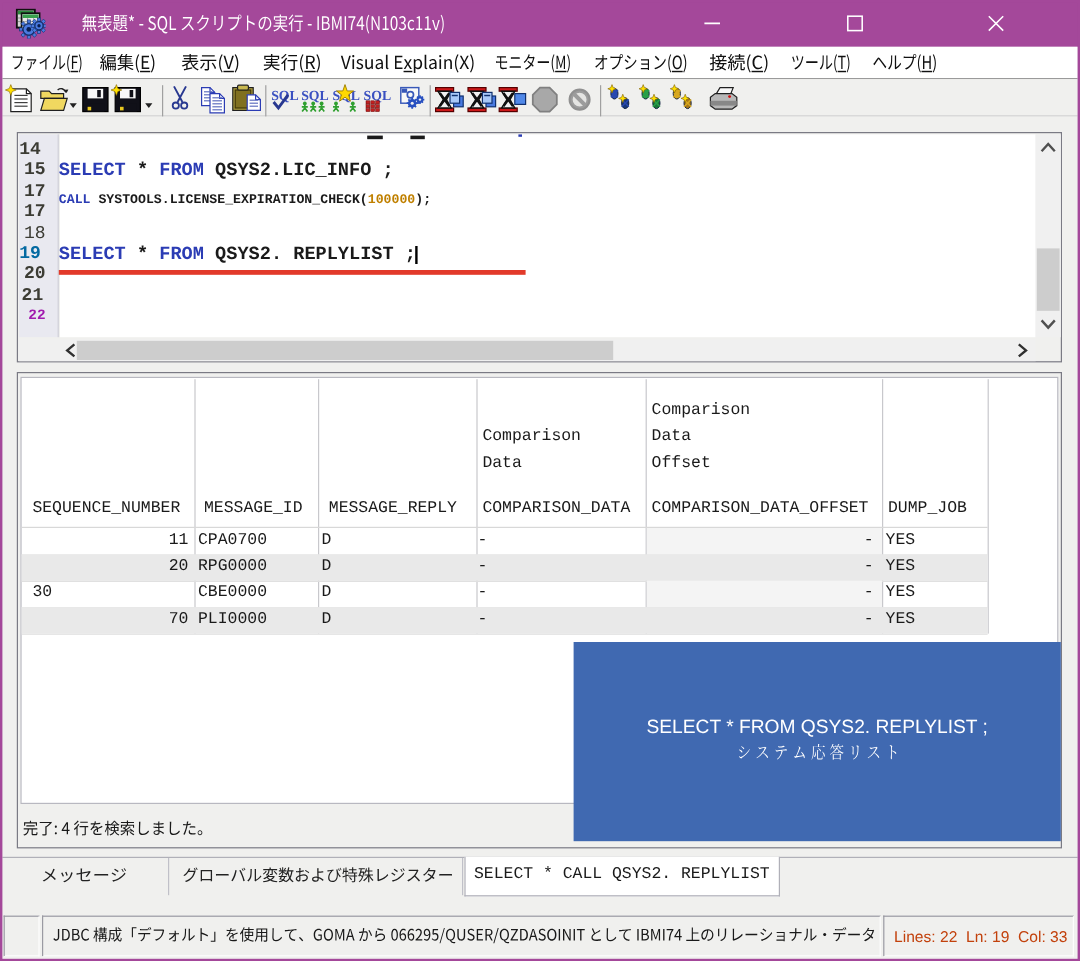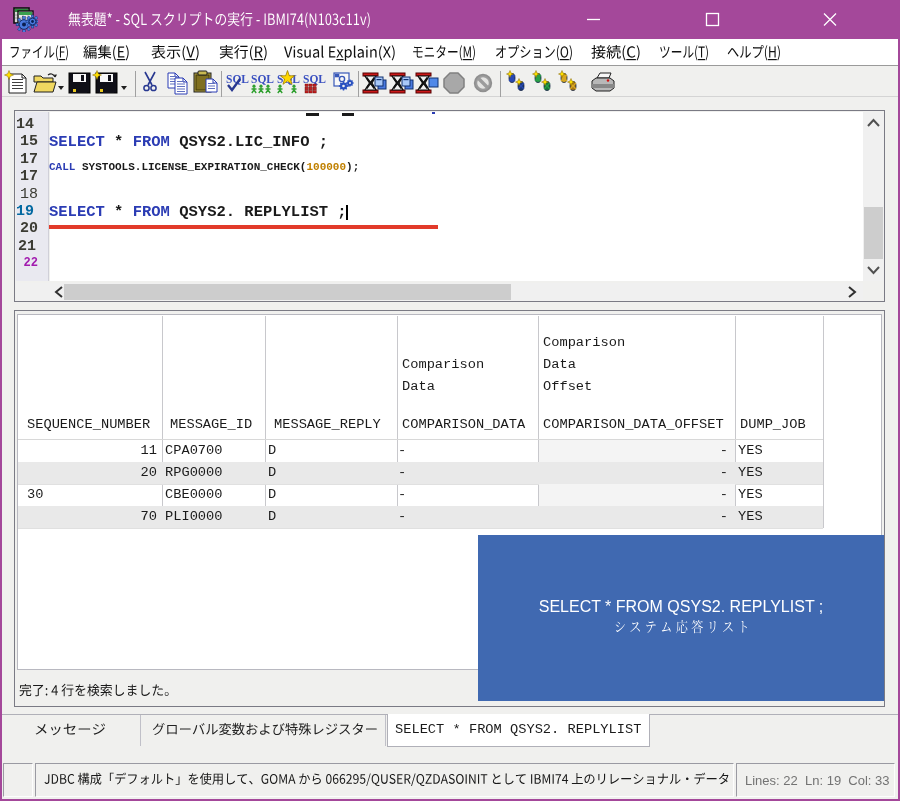--- a/index.html
+++ b/index.html
@@ -429,24 +429,24 @@
   </div>
 <div class="abs" style="left:141px;top:715px;width:245px;height:31px;border-right:1px solid #c0c0c8"></div>
 <div style="position:absolute;left:152px;top:722px">
     <svg width="227" height="17" viewBox="0 0 227 17" style="display:block;overflow:visible">
       <g transform="translate(0,12.2) scale(0.9847,1)">
         <path d="M10.3 -10.8 9.6 -10.5C10.0 -10.0 10.4 -9.2 10.7 -8.6L11.4 -9.0C11.2 -9.5 10.7 -10.3 10.3 -10.8ZM11.8 -11.3 11.1 -11.0C11.5 -10.5 11.9 -9.8 12.2 -9.2L12.9 -9.5C12.7 -10.0 12.2 -10.8 11.8 -11.3ZM6.7 -10.2 5.5 -10.6C5.4 -10.2 5.2 -9.7 5.0 -9.5C4.4 -8.3 3.1 -6.3 0.8 -4.9L1.7 -4.2C3.2 -5.2 4.3 -6.4 5.2 -7.6H9.7C9.4 -6.3 8.6 -4.6 7.6 -3.3C6.3 -1.9 4.6 -0.7 2.2 0.0L3.1 0.9C5.7 -0.0 7.3 -1.2 8.5 -2.7C9.7 -4.2 10.5 -6.0 10.9 -7.4C11.0 -7.6 11.1 -7.9 11.2 -8.1L10.3 -8.7C10.1 -8.6 9.8 -8.5 9.4 -8.5H5.8L6.1 -9.1C6.2 -9.3 6.5 -9.8 6.7 -10.2Z M15.5 -9.2C15.5 -8.9 15.5 -8.5 15.5 -8.2C15.5 -7.7 15.5 -2.1 15.5 -1.6C15.5 -1.1 15.5 -0.1 15.5 0.1H16.6L16.6 -0.7H24.0L23.9 0.1H25.1C25.1 -0.1 25.1 -1.1 25.1 -1.5C25.1 -2.1 25.1 -7.6 25.1 -8.2C25.1 -8.5 25.1 -8.9 25.1 -9.2C24.7 -9.2 24.2 -9.2 23.9 -9.2C23.3 -9.2 17.4 -9.2 16.7 -9.2C16.4 -9.2 16.0 -9.2 15.5 -9.2ZM16.6 -1.7V-8.2H24.0V-1.7Z M28.4 -5.8V-4.5C28.8 -4.6 29.5 -4.6 30.3 -4.6C31.3 -4.6 36.7 -4.6 37.7 -4.6C38.3 -4.6 38.8 -4.5 39.1 -4.5V-5.8C38.8 -5.8 38.3 -5.8 37.7 -5.8C36.7 -5.8 31.3 -5.8 30.3 -5.8C29.5 -5.8 28.8 -5.8 28.4 -5.8Z M50.8 -10.5 50.1 -10.2C50.5 -9.7 50.9 -8.9 51.2 -8.3L51.9 -8.7C51.7 -9.2 51.2 -10.0 50.8 -10.5ZM52.3 -11.1 51.6 -10.8C52.0 -10.2 52.4 -9.5 52.7 -8.9L53.4 -9.2C53.2 -9.7 52.7 -10.6 52.3 -11.1ZM43.4 -4.1C43.0 -2.9 42.2 -1.5 41.4 -0.4L42.5 0.1C43.3 -1.0 44.0 -2.4 44.5 -3.6C45.1 -5.0 45.5 -7.0 45.7 -7.8C45.8 -8.1 45.9 -8.5 46.0 -8.8L44.8 -9.1C44.6 -7.5 44.0 -5.5 43.4 -4.1ZM50.1 -4.6C50.7 -3.1 51.3 -1.3 51.6 0.1L52.8 -0.3C52.5 -1.5 51.7 -3.6 51.2 -4.9C50.6 -6.4 49.8 -8.2 49.2 -9.2L48.1 -8.8C48.7 -7.8 49.5 -6.0 50.1 -4.6Z M61.1 -0.3 61.8 0.3C61.9 0.2 62.0 0.1 62.2 0.0C63.8 -0.8 65.7 -2.2 66.9 -3.7L66.2 -4.7C65.2 -3.1 63.5 -1.9 62.3 -1.3C62.3 -1.8 62.3 -8.3 62.3 -9.1C62.3 -9.6 62.3 -10.0 62.3 -10.1H61.1C61.1 -10.0 61.2 -9.6 61.2 -9.1C61.2 -8.3 61.2 -1.7 61.2 -1.0C61.2 -0.8 61.1 -0.5 61.1 -0.3ZM54.9 -0.4 55.9 0.3C57.0 -0.6 57.9 -1.9 58.3 -3.4C58.7 -4.7 58.7 -7.6 58.7 -9.1C58.7 -9.5 58.8 -9.9 58.8 -10.1H57.6C57.6 -9.8 57.6 -9.5 57.6 -9.1C57.6 -7.6 57.6 -4.9 57.2 -3.7C56.8 -2.4 56.0 -1.2 54.9 -0.4Z M77.2 -8.0C78.1 -7.1 79.1 -6.0 79.6 -5.3L80.4 -5.8C79.9 -6.5 78.9 -7.6 78.0 -8.4ZM70.4 -8.3C70.0 -7.5 69.1 -6.5 68.1 -6.0C68.3 -5.8 68.6 -5.5 68.8 -5.4C69.8 -6.0 70.8 -7.1 71.4 -8.1ZM73.7 -11.3V-10.0H68.4V-9.0H72.7V-9.0C72.7 -7.9 72.5 -6.3 70.6 -5.2C70.8 -5.0 71.2 -4.7 71.3 -4.5C73.5 -5.8 73.7 -7.6 73.7 -9.0V-9.0H75.5V-6.1C75.5 -5.9 75.5 -5.9 75.3 -5.9C75.1 -5.9 74.5 -5.9 73.9 -5.9C74.0 -5.6 74.1 -5.3 74.2 -5.0C75.1 -5.0 75.7 -5.0 76.1 -5.1C76.4 -5.3 76.5 -5.6 76.5 -6.1V-9.0H80.2V-10.0H74.8V-11.3ZM72.8 -5.2C72.0 -4.2 70.5 -3.0 68.5 -2.2C68.7 -2.0 69.0 -1.7 69.1 -1.4C70.0 -1.8 70.8 -2.3 71.5 -2.8C72.0 -2.1 72.6 -1.5 73.3 -1.0C71.8 -0.4 70.0 0.0 68.1 0.2C68.3 0.4 68.5 0.9 68.6 1.1C70.6 0.8 72.6 0.4 74.3 -0.4C75.8 0.4 77.7 0.9 79.9 1.1C80.0 0.8 80.3 0.4 80.5 0.2C78.5 0.0 76.8 -0.4 75.3 -1.0C76.5 -1.7 77.6 -2.6 78.2 -3.8L77.6 -4.3L77.4 -4.2H73.2C73.4 -4.5 73.7 -4.8 73.9 -5.0ZM72.2 -3.3 72.3 -3.4H76.7C76.1 -2.6 75.3 -2.0 74.3 -1.5C73.4 -2.0 72.7 -2.6 72.2 -3.3Z M86.9 -11.1C86.7 -10.5 86.2 -9.8 85.9 -9.3L86.6 -9.0C86.9 -9.4 87.4 -10.1 87.8 -10.7ZM82.1 -10.7C82.5 -10.1 82.8 -9.4 83.0 -8.9L83.8 -9.3C83.6 -9.8 83.3 -10.5 82.9 -11.0ZM89.5 -11.4C89.1 -9.0 88.4 -6.7 87.3 -5.3C87.5 -5.1 87.9 -4.7 88.1 -4.6C88.5 -5.0 88.8 -5.6 89.1 -6.3C89.4 -4.9 89.8 -3.6 90.3 -2.5C89.6 -1.5 88.7 -0.7 87.6 -0.0C87.1 -0.4 86.6 -0.7 86.0 -1.0C86.5 -1.6 86.8 -2.4 87.0 -3.3H88.2V-4.1H84.5L85.0 -5.1L84.8 -5.1H85.3V-7.2C86.0 -6.7 86.8 -6.0 87.2 -5.7L87.8 -6.4C87.4 -6.7 85.9 -7.6 85.3 -8.0V-8.0H88.1V-8.9H85.3V-11.4H84.4V-8.9H81.6V-8.0H84.1C83.5 -7.1 82.4 -6.3 81.5 -5.9C81.7 -5.7 81.9 -5.3 82.0 -5.1C82.8 -5.6 83.7 -6.3 84.4 -7.1V-5.2L84.0 -5.3L83.5 -4.1H81.5V-3.3H83.1C82.7 -2.6 82.3 -1.9 82.0 -1.4L82.9 -1.1L83.1 -1.4C83.6 -1.2 84.0 -1.0 84.5 -0.8C83.8 -0.3 82.8 0.0 81.6 0.2C81.7 0.4 81.9 0.8 82.0 1.1C83.5 0.8 84.6 0.3 85.3 -0.3C86.0 0.0 86.5 0.4 86.9 0.7L87.3 0.4C87.4 0.6 87.6 0.9 87.7 1.1C89.0 0.4 90.0 -0.4 90.8 -1.5C91.5 -0.4 92.3 0.5 93.4 1.1C93.5 0.8 93.9 0.4 94.1 0.2C93.0 -0.4 92.1 -1.3 91.5 -2.5C92.3 -3.9 92.8 -5.7 93.1 -7.9H94.0V-8.9H90.0C90.2 -9.6 90.4 -10.4 90.5 -11.2ZM84.1 -3.3H86.0C85.8 -2.6 85.5 -2.0 85.1 -1.5C84.6 -1.7 84.1 -2.0 83.5 -2.2ZM89.7 -7.9H92.1C91.8 -6.2 91.5 -4.8 90.9 -3.6C90.4 -4.8 90.0 -6.3 89.7 -7.9Z M104.2 -9.3 103.7 -8.5C104.6 -8.0 106.1 -7.1 106.8 -6.5L107.3 -7.3C106.7 -7.9 105.2 -8.8 104.2 -9.3ZM98.9 -3.8 98.9 -1.4C98.9 -0.9 98.8 -0.7 98.4 -0.7C97.9 -0.7 97.0 -1.2 97.0 -1.9C97.0 -2.5 97.8 -3.3 98.9 -3.8ZM96.1 -8.4 96.2 -7.3C96.6 -7.3 97.1 -7.3 97.9 -7.3C98.2 -7.3 98.5 -7.3 98.9 -7.3L98.9 -5.5V-4.8C97.3 -4.1 95.9 -2.9 95.9 -1.8C95.9 -0.6 97.7 0.4 98.7 0.4C99.5 0.4 99.9 0.0 99.9 -1.2L99.9 -4.2C100.8 -4.5 101.8 -4.7 102.8 -4.7C104.1 -4.7 105.1 -4.1 105.1 -2.9C105.1 -1.7 104.0 -1.0 102.9 -0.8C102.4 -0.7 101.8 -0.7 101.3 -0.7L101.7 0.4C102.1 0.4 102.7 0.3 103.3 0.2C105.2 -0.3 106.2 -1.3 106.2 -2.9C106.2 -4.5 104.8 -5.6 102.8 -5.6C101.9 -5.6 100.9 -5.4 99.8 -5.1V-5.6L99.9 -7.4C100.9 -7.5 101.9 -7.7 102.7 -7.9L102.7 -8.9C101.9 -8.7 100.9 -8.5 99.9 -8.4L100.0 -9.9C100.0 -10.2 100.0 -10.5 100.0 -10.8H98.8C98.9 -10.6 98.9 -10.1 98.9 -9.8L98.9 -8.3C98.5 -8.3 98.2 -8.2 97.9 -8.2C97.4 -8.2 96.9 -8.3 96.1 -8.4Z M114.3 -2.6 114.3 -1.8C114.3 -0.9 113.8 -0.4 112.8 -0.4C111.5 -0.4 110.8 -0.8 110.8 -1.6C110.8 -2.3 111.6 -2.8 113.0 -2.8C113.4 -2.8 113.9 -2.7 114.3 -2.6ZM115.3 -10.6H114.0C114.1 -10.4 114.1 -9.7 114.1 -9.3C114.1 -8.7 114.1 -7.6 114.1 -6.8C114.1 -6.0 114.2 -4.7 114.3 -3.6C113.9 -3.7 113.5 -3.7 113.1 -3.7C110.8 -3.7 109.7 -2.7 109.7 -1.5C109.7 0.0 111.1 0.6 112.9 0.6C114.7 0.6 115.4 -0.3 115.4 -1.4L115.4 -2.3C116.8 -1.8 118.0 -1.0 118.9 -0.1L119.5 -1.1C118.6 -2.0 117.1 -2.9 115.3 -3.4C115.3 -4.6 115.2 -5.9 115.2 -6.8V-6.9C116.3 -6.9 118.0 -7.0 119.2 -7.1L119.2 -8.1C118.0 -8.0 116.3 -7.9 115.2 -7.9V-9.3C115.2 -9.7 115.3 -10.3 115.3 -10.6Z M132.3 -10.5 131.7 -10.3C131.9 -9.8 132.3 -9.0 132.6 -8.4L133.3 -8.6C133.0 -9.2 132.6 -10.0 132.3 -10.5ZM133.7 -11.1 133.0 -10.8C133.4 -10.3 133.7 -9.5 134.0 -8.9L134.7 -9.2C134.4 -9.7 134.0 -10.6 133.7 -11.1ZM122.7 -9.0 122.8 -7.9C123.1 -8.0 123.3 -8.0 123.6 -8.0C124.0 -8.1 125.2 -8.2 125.8 -8.3C124.6 -7.0 123.3 -5.0 123.3 -2.5C123.3 -0.3 124.9 0.9 127.0 0.9C130.7 0.9 131.8 -2.4 131.5 -5.8C132.0 -4.8 132.6 -3.9 133.3 -3.1L134.0 -4.0C132.0 -5.8 131.4 -8.1 131.2 -9.8L130.1 -9.5L130.4 -8.5C131.3 -3.5 130.1 -0.2 127.0 -0.2C125.6 -0.2 124.4 -0.9 124.4 -2.8C124.4 -5.5 126.5 -7.9 127.3 -8.5C127.5 -8.6 127.8 -8.7 128.0 -8.8L127.7 -9.7C126.9 -9.4 124.6 -9.1 123.4 -9.0C123.2 -9.0 122.9 -9.0 122.7 -9.0Z M141.1 -2.9C141.7 -2.2 142.5 -1.3 142.7 -0.6L143.6 -1.2C143.2 -1.8 142.5 -2.7 141.8 -3.3ZM136.3 -10.6C136.2 -9.0 135.9 -7.2 135.4 -6.1C135.6 -6.0 136.0 -5.8 136.2 -5.6C136.4 -6.2 136.6 -6.9 136.7 -7.6H138.0V-4.7C137.1 -4.4 136.2 -4.2 135.5 -4.0L135.7 -3.0L138.0 -3.7V1.1H138.9V-4.0L140.4 -4.5V-3.7H145.3V-0.2C145.3 0.0 145.2 0.1 145.0 0.1C144.8 0.1 144.0 0.1 143.2 0.1C143.3 0.4 143.5 0.8 143.5 1.1C144.6 1.1 145.3 1.1 145.7 0.9C146.1 0.7 146.3 0.4 146.3 -0.2V-3.7H147.9V-4.7H146.3V-6.3H147.9V-7.2H144.6V-8.9H147.3V-9.9H144.6V-11.4H143.6V-9.9H140.9V-8.9H143.6V-7.2H140.1V-6.3H145.3V-4.7H140.6L140.5 -5.5L138.9 -5.0V-7.6H140.3V-8.6H138.9V-11.3H138.0V-8.6H136.9C137.0 -9.2 137.1 -9.8 137.2 -10.5Z M149.2 -10.7V-9.8H150.8C150.5 -7.7 149.8 -5.7 148.8 -4.4C149.0 -4.2 149.4 -3.9 149.6 -3.7C149.8 -4.0 150.0 -4.3 150.2 -4.7C150.8 -4.3 151.5 -3.7 152.0 -3.3C151.3 -1.6 150.4 -0.4 149.2 0.4C149.5 0.5 149.8 0.9 149.9 1.1C151.8 -0.3 153.1 -2.8 153.8 -6.5C154.0 -6.4 154.4 -6.1 154.6 -6.0C154.9 -6.5 155.2 -7.2 155.5 -7.9H157.2V-5.5H154.0V-4.6H156.7C155.8 -3.0 154.4 -1.5 153.0 -0.7C153.2 -0.5 153.5 -0.2 153.7 0.1C155.0 -0.8 156.3 -2.2 157.2 -3.8V1.1H158.2V-4.0C158.9 -2.4 159.9 -1.0 161.0 -0.1C161.2 -0.4 161.5 -0.7 161.7 -0.9C160.6 -1.7 159.4 -3.1 158.7 -4.6H161.3V-5.5H158.2V-7.9H160.8V-8.8H158.2V-11.3H157.2V-8.8H155.8C156.0 -9.4 156.1 -9.9 156.2 -10.5L155.3 -10.7C155.0 -9.1 154.5 -7.6 153.8 -6.6C153.8 -7.0 153.9 -7.4 154.0 -7.8L153.4 -8.0L153.2 -7.9H151.4C151.6 -8.5 151.7 -9.2 151.8 -9.8H154.4V-10.7ZM151.1 -7.0H152.9C152.8 -6.0 152.6 -5.1 152.3 -4.3C151.8 -4.7 151.2 -5.2 150.6 -5.5C150.8 -6.0 151.0 -6.5 151.1 -7.0Z M165.0 -0.4 165.8 0.2C166.0 0.1 166.2 0.0 166.3 0.0C169.7 -1.0 172.5 -2.6 174.2 -4.8L173.6 -5.8C172.0 -3.6 168.8 -1.8 166.3 -1.2C166.3 -1.8 166.3 -7.5 166.3 -8.8C166.3 -9.2 166.3 -9.7 166.3 -10.0H165.0C165.1 -9.8 165.1 -9.2 165.1 -8.8C165.1 -7.5 165.1 -1.9 165.1 -1.1C165.1 -0.8 165.1 -0.6 165.0 -0.4Z M185.2 -10.1 184.4 -9.8C184.9 -9.1 185.3 -8.3 185.7 -7.6L186.4 -8.0C186.1 -8.6 185.5 -9.6 185.2 -10.1ZM186.9 -10.7 186.2 -10.4C186.6 -9.8 187.1 -9.0 187.5 -8.3L188.2 -8.7C187.9 -9.3 187.3 -10.2 186.9 -10.7ZM179.4 -10.3 178.8 -9.4C179.6 -8.9 181.0 -7.9 181.7 -7.4L182.3 -8.4C181.8 -8.8 180.2 -9.8 179.4 -10.3ZM177.4 -0.6 178.0 0.5C179.3 0.2 181.1 -0.4 182.5 -1.2C184.6 -2.5 186.5 -4.2 187.7 -6.0L187.0 -7.1C185.9 -5.2 184.1 -3.5 181.9 -2.2C180.5 -1.4 178.8 -0.9 177.4 -0.6ZM177.4 -7.2 176.8 -6.3C177.6 -5.9 179.0 -5.0 179.7 -4.5L180.3 -5.4C179.7 -5.8 178.2 -6.8 177.4 -7.2Z M199.8 -9.0 199.1 -9.6C198.9 -9.5 198.5 -9.4 198.1 -9.4C197.6 -9.4 193.4 -9.4 192.9 -9.4C192.5 -9.4 191.7 -9.5 191.5 -9.5V-8.3C191.7 -8.3 192.4 -8.4 192.9 -8.4C193.4 -8.4 197.7 -8.4 198.2 -8.4C197.8 -7.2 196.8 -5.7 195.9 -4.6C194.5 -3.1 192.5 -1.5 190.3 -0.6L191.2 0.3C193.2 -0.6 195.0 -2.1 196.5 -3.6C197.9 -2.4 199.3 -0.8 200.2 0.4L201.1 -0.4C200.3 -1.5 198.6 -3.3 197.2 -4.5C198.2 -5.7 199.0 -7.3 199.5 -8.4C199.5 -8.6 199.7 -8.9 199.8 -9.0Z M209.7 -10.6 208.5 -11.0C208.4 -10.6 208.2 -10.2 208.1 -9.9C207.4 -8.7 206.1 -6.7 203.7 -5.2L204.6 -4.5C206.2 -5.6 207.4 -6.9 208.2 -8.1H212.8C212.5 -7.0 211.8 -5.5 211.0 -4.4C210.0 -5.0 209.0 -5.7 208.1 -6.2L207.4 -5.4C208.2 -4.9 209.3 -4.2 210.2 -3.5C209.0 -2.2 207.3 -0.9 205.0 -0.2L206.0 0.6C208.3 -0.3 209.9 -1.5 211.1 -2.8C211.7 -2.4 212.2 -2.0 212.6 -1.6L213.4 -2.5C213.0 -2.9 212.4 -3.3 211.9 -3.7C212.9 -5.1 213.6 -6.7 214.0 -7.9C214.0 -8.1 214.2 -8.5 214.3 -8.7L213.4 -9.2C213.2 -9.1 212.9 -9.1 212.5 -9.1H208.8L209.1 -9.5C209.3 -9.8 209.5 -10.2 209.7 -10.6Z M217.4 -5.8V-4.5C217.8 -4.6 218.5 -4.6 219.3 -4.6C220.3 -4.6 225.7 -4.6 226.7 -4.6C227.3 -4.6 227.8 -4.5 228.1 -4.5V-5.8C227.8 -5.8 227.3 -5.8 226.7 -5.8C225.7 -5.8 220.3 -5.8 219.3 -5.8C218.5 -5.8 217.8 -5.8 217.4 -5.8Z" fill="#222"></path>
       </g>
     </svg>
   </div>
 <div class="abs" style="left:387px;top:714px;width:263px;height:33px;background:#ffffff;border-left:1px solid #b0b0b8;border-right:1px solid #b0b0b8;border-bottom:1px solid #b0b0b8"></div>
-<div class="abs mono" style="left:395px;top:722px;font-size:13.7px;color:#1a1a1a;white-space:pre">SELECT * FROM QSYS2. REPLYLIST</div>
+<div class="abs mono" style="left:395px;top:722px;font-size:13.7px;color:#1a1a1a;white-space:pre">SELECT * CALL QSYS2. REPLYLIST</div>
 <div class="abs" style="left:2px;top:762px;width:896px;height:36px;background:#f0f0ee"></div>
 <div class="abs" style="left:3px;top:763px;width:30px;height:34px;border:1px solid;border-color:#9a9aa2 #fdfdfd #fdfdfd #9a9aa2"></div>
 <div class="abs" style="left:35px;top:763px;width:699px;height:34px;border:1px solid;border-color:#9a9aa2 #fdfdfd #fdfdfd #9a9aa2;overflow:hidden"></div>
 <div style="position:absolute;left:44px;top:772px">
     <svg width="687" height="17" viewBox="0 0 687 17" style="display:block;overflow:visible">
       <g transform="translate(0,11.7) scale(0.9396,1)">
         <path d="M3.1 0.2C4.9 0.2 5.7 -1.1 5.7 -2.8V-9.5H4.5V-2.9C4.5 -1.5 4.0 -0.9 3.0 -0.9C2.3 -0.9 1.7 -1.2 1.3 -2.0L0.5 -1.3C1.0 -0.4 1.9 0.2 3.1 0.2Z M8.3 0.0H10.7C13.6 0.0 15.1 -1.8 15.1 -4.8C15.1 -7.8 13.6 -9.5 10.6 -9.5H8.3ZM9.5 -1.0V-8.6H10.5C12.8 -8.6 13.9 -7.2 13.9 -4.8C13.9 -2.4 12.8 -1.0 10.5 -1.0Z M17.2 0.0H20.2C22.4 0.0 23.9 -0.9 23.9 -2.8C23.9 -4.1 23.0 -4.8 21.9 -5.1V-5.1C22.8 -5.4 23.3 -6.3 23.3 -7.2C23.3 -8.9 22.0 -9.5 20.0 -9.5H17.2ZM18.4 -5.5V-8.6H19.9C21.4 -8.6 22.1 -8.2 22.1 -7.0C22.1 -6.1 21.5 -5.5 19.8 -5.5ZM18.4 -1.0V-4.5H20.1C21.7 -4.5 22.7 -4.0 22.7 -2.8C22.7 -1.5 21.7 -1.0 20.1 -1.0Z M29.3 0.2C30.6 0.2 31.5 -0.3 32.3 -1.2L31.6 -2.0C31.0 -1.3 30.3 -0.9 29.4 -0.9C27.6 -0.9 26.4 -2.4 26.4 -4.8C26.4 -7.2 27.6 -8.6 29.4 -8.6C30.3 -8.6 30.9 -8.3 31.4 -7.7L32.0 -8.5C31.5 -9.1 30.6 -9.7 29.4 -9.7C27.0 -9.7 25.2 -7.8 25.2 -4.8C25.2 -1.7 27.0 0.2 29.3 0.2Z M41.2 -5.1V-1.9H40.3V-1.1H41.2V1.0H42.1V-1.1H46.5V0.0C46.5 0.2 46.5 0.2 46.3 0.2C46.1 0.2 45.6 0.2 44.9 0.2C45.0 0.4 45.2 0.8 45.2 1.0C46.1 1.0 46.6 1.0 47.0 0.9C47.3 0.7 47.4 0.5 47.4 0.0V-1.1H48.3V-1.9H47.4V-5.1H44.7V-5.9H48.1V-6.7H46.2V-7.6H47.7V-8.3H46.2V-9.1H47.9V-9.9H46.2V-10.9H45.3V-9.9H43.2V-10.9H42.3V-9.9H40.8V-9.1H42.3V-8.3H41.1V-7.6H42.3V-6.7H40.5V-5.9H43.8V-5.1ZM43.2 -7.6H45.3V-6.7H43.2ZM43.2 -8.3V-9.1H45.3V-8.3ZM43.8 -1.9H42.1V-2.8H43.8ZM44.7 -1.9V-2.8H46.5V-1.9ZM43.8 -3.5H42.1V-4.4H43.8ZM44.7 -3.5V-4.4H46.5V-3.5ZM38.1 -10.9V-8.1H36.3V-7.2H38.0C37.7 -5.4 36.9 -3.4 36.0 -2.3C36.2 -2.1 36.4 -1.7 36.5 -1.4C37.1 -2.3 37.7 -3.6 38.1 -5.0V1.0H39.0V-5.1C39.4 -4.5 39.9 -3.7 40.1 -3.3L40.6 -4.0C40.4 -4.4 39.4 -5.8 39.0 -6.3V-7.2H40.5V-8.1H39.0V-10.9Z M55.7 -10.9C55.7 -10.2 55.7 -9.4 55.8 -8.7H50.3V-5.1C50.3 -3.4 50.2 -1.1 49.1 0.5C49.3 0.6 49.8 0.9 49.9 1.1C51.1 -0.6 51.3 -3.2 51.3 -5.0V-5.1H53.7C53.7 -2.9 53.6 -2.1 53.4 -1.9C53.3 -1.8 53.2 -1.7 53.0 -1.7C52.8 -1.7 52.2 -1.7 51.6 -1.8C51.8 -1.5 51.9 -1.2 51.9 -0.9C52.5 -0.8 53.1 -0.8 53.5 -0.9C53.8 -0.9 54.0 -1.0 54.2 -1.2C54.5 -1.6 54.6 -2.7 54.7 -5.6C54.7 -5.8 54.7 -6.0 54.7 -6.0H51.3V-7.8H55.8C56.0 -5.7 56.3 -3.7 56.8 -2.2C56.0 -1.2 55.0 -0.4 53.8 0.2C54.0 0.4 54.4 0.8 54.5 1.0C55.5 0.4 56.4 -0.3 57.2 -1.2C57.8 0.1 58.6 0.9 59.6 0.9C60.6 0.9 60.9 0.3 61.1 -1.9C60.9 -2.0 60.5 -2.2 60.3 -2.5C60.2 -0.7 60.0 -0.1 59.7 -0.1C59.0 -0.1 58.4 -0.8 57.9 -2.1C58.9 -3.3 59.7 -4.8 60.2 -6.5L59.2 -6.7C58.8 -5.4 58.3 -4.3 57.6 -3.2C57.2 -4.5 57.0 -6.0 56.8 -7.8H61.0V-8.7H56.8C56.7 -9.4 56.7 -10.2 56.7 -10.9ZM57.4 -10.3C58.2 -9.8 59.2 -9.2 59.7 -8.7L60.3 -9.4C59.8 -9.8 58.8 -10.5 58.0 -10.9Z M70.1 -11.0V-2.6H71.1V-10.1H74.2V-11.0Z M77.3 -9.5V-8.4C77.6 -8.4 78.1 -8.5 78.5 -8.5C79.2 -8.5 82.3 -8.5 83.0 -8.5C83.3 -8.5 83.8 -8.4 84.2 -8.4V-9.5C83.8 -9.5 83.3 -9.4 83.0 -9.4C82.3 -9.4 79.2 -9.4 78.5 -9.4C78.1 -9.4 77.7 -9.5 77.3 -9.5ZM84.9 -10.6 84.2 -10.3C84.5 -9.8 85.0 -9.0 85.2 -8.5L85.9 -8.8C85.7 -9.3 85.2 -10.1 84.9 -10.6ZM86.3 -11.1 85.6 -10.8C86.0 -10.3 86.4 -9.6 86.7 -9.0L87.4 -9.3C87.1 -9.8 86.6 -10.6 86.3 -11.1ZM75.8 -6.2V-5.2C76.1 -5.2 76.5 -5.2 76.9 -5.2H80.8C80.7 -4.0 80.6 -2.9 80.0 -2.0C79.5 -1.1 78.6 -0.4 77.6 0.0L78.5 0.7C79.6 0.2 80.6 -0.8 81.1 -1.6C81.6 -2.6 81.8 -3.8 81.8 -5.2H85.4C85.7 -5.2 86.1 -5.2 86.4 -5.2V-6.2C86.1 -6.2 85.7 -6.2 85.4 -6.2C84.7 -6.2 77.6 -6.2 76.9 -6.2C76.5 -6.2 76.1 -6.2 75.8 -6.2Z M98.8 -8.6 98.0 -9.2C97.8 -9.1 97.6 -9.1 97.4 -9.1C96.8 -9.1 91.6 -9.1 90.8 -9.1C90.4 -9.1 89.9 -9.1 89.5 -9.2V-8.0C89.9 -8.0 90.3 -8.1 90.8 -8.1C91.6 -8.1 96.7 -8.1 97.5 -8.1C97.3 -6.8 96.7 -5.0 95.8 -3.8C94.7 -2.4 93.2 -1.3 90.7 -0.7L91.6 0.3C94.0 -0.5 95.5 -1.7 96.7 -3.2C97.7 -4.5 98.4 -6.6 98.6 -8.0C98.7 -8.2 98.7 -8.5 98.8 -8.6Z M102.9 -1.1 103.6 -0.3C105.4 -1.2 107.3 -2.9 108.2 -4.1L108.2 -0.5C108.2 -0.2 108.1 -0.1 107.8 -0.1C107.5 -0.1 106.8 -0.1 106.3 -0.2L106.3 0.7C106.8 0.8 107.7 0.8 108.2 0.8C108.8 0.8 109.2 0.5 109.2 -0.1L109.1 -5.1H111.0C111.2 -5.1 111.6 -5.1 111.8 -5.0V-6.1C111.6 -6.0 111.2 -6.0 111.0 -6.0H109.1L109.1 -7.1C109.1 -7.4 109.1 -7.7 109.1 -8.0H108.0C108.1 -7.7 108.1 -7.3 108.1 -7.1L108.1 -6.0H104.2C103.9 -6.0 103.6 -6.0 103.3 -6.1V-5.0C103.6 -5.1 103.9 -5.1 104.2 -5.1H107.7C106.8 -3.8 104.9 -2.0 102.9 -1.1Z M120.5 -0.3 121.1 0.3C121.2 0.2 121.4 0.1 121.6 0.0C123.1 -0.7 124.9 -2.1 126.0 -3.6L125.4 -4.5C124.4 -3.0 122.8 -1.8 121.6 -1.3C121.6 -1.7 121.6 -8.0 121.6 -8.8C121.6 -9.3 121.7 -9.6 121.7 -9.8H120.5C120.5 -9.6 120.5 -9.3 120.5 -8.8C120.5 -8.0 120.5 -1.6 120.5 -1.0C120.5 -0.7 120.5 -0.5 120.5 -0.3ZM114.5 -0.3 115.5 0.3C116.6 -0.6 117.4 -1.9 117.8 -3.2C118.1 -4.5 118.2 -7.3 118.2 -8.8C118.2 -9.2 118.2 -9.6 118.3 -9.7H117.1C117.1 -9.4 117.2 -9.2 117.2 -8.8C117.2 -7.3 117.1 -4.7 116.8 -3.5C116.4 -2.3 115.6 -1.1 114.5 -0.3Z M131.0 -1.1C131.0 -0.7 131.0 -0.0 130.9 0.4H132.2C132.1 -0.0 132.1 -0.7 132.1 -1.1L132.1 -5.4C133.5 -5.0 135.8 -4.1 137.2 -3.3L137.7 -4.4C136.3 -5.1 133.8 -6.1 132.1 -6.6V-8.7C132.1 -9.1 132.2 -9.7 132.2 -10.1H130.9C131.0 -9.7 131.0 -9.1 131.0 -8.7C131.0 -7.6 131.0 -1.9 131.0 -1.1Z M144.2 1.1V-7.3H143.2V0.2H140.1V1.1Z M164.1 -5.7 163.7 -6.7C163.3 -6.5 163.0 -6.4 162.6 -6.2C161.9 -5.9 161.1 -5.6 160.3 -5.1C160.1 -5.9 159.4 -6.3 158.5 -6.3C158.0 -6.3 157.2 -6.1 156.7 -5.8C157.2 -6.4 157.6 -7.2 157.9 -7.9C159.3 -7.9 160.9 -8.0 162.2 -8.2L162.2 -9.2C161.0 -9.0 159.6 -8.8 158.2 -8.8C158.4 -9.4 158.5 -9.9 158.6 -10.3L157.6 -10.4C157.5 -9.9 157.4 -9.3 157.2 -8.7L156.4 -8.7C155.8 -8.7 154.9 -8.8 154.2 -8.9V-7.9C154.9 -7.9 155.8 -7.8 156.3 -7.8H156.9C156.4 -6.8 155.5 -5.4 153.9 -3.8L154.8 -3.2C155.2 -3.7 155.6 -4.2 155.9 -4.5C156.5 -5.1 157.4 -5.5 158.2 -5.5C158.8 -5.5 159.2 -5.3 159.4 -4.7C157.8 -3.9 156.3 -2.9 156.3 -1.4C156.3 0.2 157.8 0.6 159.7 0.6C160.8 0.6 162.2 0.5 163.2 0.4L163.2 -0.7C162.1 -0.5 160.7 -0.4 159.7 -0.4C158.4 -0.4 157.3 -0.5 157.3 -1.5C157.3 -2.4 158.2 -3.1 159.4 -3.7C159.4 -3.1 159.4 -2.2 159.4 -1.7H160.4L160.3 -4.2C161.3 -4.7 162.2 -5.0 163.0 -5.3C163.3 -5.5 163.8 -5.6 164.1 -5.7Z M173.4 -10.9V-9.5H169.8V-8.6H173.4V-7.3H170.2V-3.7H173.4C173.3 -3.0 173.1 -2.3 172.7 -1.7C172.0 -2.2 171.4 -2.8 171.0 -3.4L170.2 -3.2C170.7 -2.3 171.3 -1.6 172.1 -1.1C171.5 -0.5 170.6 -0.1 169.3 0.3C169.5 0.5 169.8 0.9 169.9 1.1C171.3 0.7 172.2 0.1 172.9 -0.5C174.2 0.3 175.8 0.8 177.7 1.1C177.8 0.8 178.1 0.4 178.3 0.2C176.4 -0.0 174.8 -0.5 173.5 -1.2C174.0 -2.0 174.2 -2.8 174.3 -3.7H177.7V-7.3H174.4V-8.6H178.2V-9.5H174.4V-10.9ZM171.1 -6.5H173.4V-5.1L173.4 -4.5H171.1ZM174.4 -6.5H176.8V-4.5H174.4L174.4 -5.1ZM169.3 -10.9C168.5 -9.0 167.2 -7.0 165.9 -5.8C166.1 -5.6 166.4 -5.1 166.5 -4.8C167.0 -5.3 167.4 -5.9 167.9 -6.5V1.1H168.8V-8.0C169.3 -8.8 169.8 -9.7 170.2 -10.7Z M180.6 -10.0V-5.3C180.6 -3.5 180.5 -1.2 179.1 0.5C179.3 0.6 179.7 0.9 179.8 1.1C180.8 0.0 181.3 -1.5 181.5 -3.0H184.7V0.9H185.7V-3.0H189.2V-0.3C189.2 -0.1 189.1 0.0 188.9 0.0C188.6 0.1 187.7 0.1 186.8 0.0C187.0 0.3 187.1 0.7 187.2 1.0C188.4 1.0 189.1 1.0 189.6 0.8C190.0 0.7 190.2 0.4 190.2 -0.3V-10.0ZM181.6 -9.1H184.7V-7.0H181.6ZM189.2 -9.1V-7.0H185.7V-9.1ZM181.6 -6.1H184.7V-3.9H181.5C181.6 -4.4 181.6 -4.8 181.6 -5.3ZM189.2 -6.1V-3.9H185.7V-6.1Z M196.1 -10.1 194.8 -10.1C194.8 -9.8 194.9 -9.3 194.9 -8.8C194.9 -7.4 194.7 -4.2 194.7 -2.2C194.7 -0.1 196.0 0.7 197.9 0.7C200.7 0.7 202.4 -1.0 203.3 -2.2L202.6 -3.1C201.6 -1.7 200.3 -0.4 197.9 -0.4C196.7 -0.4 195.8 -0.9 195.8 -2.3C195.8 -4.3 195.9 -7.3 195.9 -8.8C196.0 -9.2 196.0 -9.7 196.1 -10.1Z M205.8 -8.6 205.9 -7.5C207.3 -7.8 210.6 -8.1 212.0 -8.3C210.8 -7.6 209.5 -5.9 209.5 -3.9C209.5 -1.0 212.3 0.3 214.7 0.4L215.1 -0.7C213.0 -0.8 210.6 -1.6 210.6 -4.1C210.6 -5.6 211.7 -7.6 213.6 -8.2C214.2 -8.4 215.4 -8.4 216.1 -8.4V-9.5C215.2 -9.4 214.0 -9.4 212.6 -9.2C210.2 -9.0 207.8 -8.8 206.9 -8.7C206.7 -8.7 206.2 -8.6 205.8 -8.6Z M221.2 0.7 222.1 -0.0C221.3 -1.0 220.1 -2.2 219.2 -2.9L218.3 -2.2C219.2 -1.4 220.4 -0.3 221.2 0.7Z M235.7 0.2C237.0 0.2 238.0 -0.3 238.6 -0.9V-4.9H235.5V-3.9H237.5V-1.4C237.2 -1.1 236.5 -0.9 235.8 -0.9C233.8 -0.9 232.6 -2.4 232.6 -4.8C232.6 -7.2 233.9 -8.6 235.8 -8.6C236.8 -8.6 237.4 -8.2 237.9 -7.7L238.5 -8.5C238.0 -9.1 237.1 -9.7 235.8 -9.7C233.2 -9.7 231.4 -7.8 231.4 -4.8C231.4 -1.7 233.2 0.2 235.7 0.2Z M244.4 0.2C246.8 0.2 248.5 -1.7 248.5 -4.8C248.5 -7.9 246.8 -9.7 244.4 -9.7C242.0 -9.7 240.4 -7.9 240.4 -4.8C240.4 -1.7 242.0 0.2 244.4 0.2ZM244.4 -0.9C242.7 -0.9 241.6 -2.4 241.6 -4.8C241.6 -7.2 242.7 -8.6 244.4 -8.6C246.1 -8.6 247.3 -7.2 247.3 -4.8C247.3 -2.4 246.1 -0.9 244.4 -0.9Z M250.6 0.0H251.6V-5.3C251.6 -6.1 251.6 -7.3 251.5 -8.1H251.5L252.3 -5.9L254.1 -1.0H254.9L256.7 -5.9L257.5 -8.1H257.5C257.5 -7.3 257.4 -6.1 257.4 -5.3V0.0H258.5V-9.5H257.0L255.2 -4.4C255.0 -3.8 254.8 -3.1 254.6 -2.4H254.5C254.3 -3.1 254.1 -3.8 253.8 -4.4L252.0 -9.5H250.6Z M259.9 0.0H261.1L262.0 -2.9H265.5L266.4 0.0H267.7L264.4 -9.5H263.1ZM262.3 -3.9 262.8 -5.3C263.1 -6.4 263.4 -7.4 263.7 -8.6H263.8C264.1 -7.4 264.4 -6.4 264.7 -5.3L265.2 -3.9Z M280.8 -8.8 279.8 -8.3C280.8 -7.3 281.8 -5.0 282.2 -3.6L283.2 -4.1C282.7 -5.3 281.6 -7.7 280.8 -8.8ZM271.6 -7.3 271.7 -6.2C272.1 -6.2 272.6 -6.3 272.9 -6.3L274.6 -6.5C274.1 -4.8 273.1 -1.8 271.8 -0.0L272.9 0.4C274.2 -1.8 275.1 -4.7 275.6 -6.6C276.2 -6.7 276.7 -6.7 277.0 -6.7C277.8 -6.7 278.4 -6.5 278.4 -5.3C278.4 -3.9 278.2 -2.2 277.8 -1.3C277.5 -0.7 277.1 -0.6 276.6 -0.6C276.3 -0.6 275.6 -0.7 275.0 -0.9L275.2 0.2C275.6 0.3 276.2 0.4 276.7 0.4C277.6 0.4 278.2 0.2 278.6 -0.7C279.2 -1.8 279.4 -3.9 279.4 -5.4C279.4 -7.2 278.4 -7.6 277.3 -7.6C277.0 -7.6 276.4 -7.6 275.8 -7.5L276.2 -9.4C276.2 -9.6 276.3 -9.9 276.3 -10.1L275.1 -10.3C275.1 -9.4 275.0 -8.4 274.8 -7.4C274.0 -7.4 273.2 -7.3 272.8 -7.3C272.4 -7.3 272.0 -7.3 271.6 -7.3Z M288.0 -10.2 287.7 -9.2C288.7 -8.9 291.5 -8.4 292.8 -8.2L293.0 -9.2C291.9 -9.3 289.1 -9.8 288.0 -10.2ZM287.7 -7.8 286.6 -8.0C286.5 -6.6 286.2 -3.9 285.9 -2.7L286.9 -2.5C287.0 -2.7 287.1 -2.9 287.3 -3.1C288.2 -4.2 289.6 -4.8 291.3 -4.8C292.6 -4.8 293.6 -4.1 293.6 -3.1C293.6 -1.3 291.6 -0.1 287.5 -0.6L287.8 0.5C292.6 0.9 294.7 -0.7 294.7 -3.0C294.7 -4.6 293.4 -5.8 291.4 -5.8C289.8 -5.8 288.4 -5.3 287.1 -4.2C287.3 -5.0 287.5 -6.9 287.7 -7.8Z M303.1 0.2C305.0 0.2 306.1 -1.5 306.1 -4.8C306.1 -8.1 305.0 -9.7 303.1 -9.7C301.3 -9.7 300.2 -8.1 300.2 -4.8C300.2 -1.5 301.3 0.2 303.1 0.2ZM303.1 -0.8C302.1 -0.8 301.3 -2.0 301.3 -4.8C301.3 -7.6 302.1 -8.8 303.1 -8.8C304.2 -8.8 305.0 -7.6 305.0 -4.8C305.0 -2.0 304.2 -0.8 303.1 -0.8Z M310.7 0.2C312.1 0.2 313.4 -1.1 313.4 -2.9C313.4 -4.9 312.4 -5.9 310.8 -5.9C310.0 -5.9 309.2 -5.5 308.6 -4.8C308.6 -7.7 309.7 -8.7 311.1 -8.7C311.6 -8.7 312.2 -8.4 312.6 -8.0L313.2 -8.7C312.7 -9.3 312.0 -9.7 311.0 -9.7C309.2 -9.7 307.5 -8.3 307.5 -4.5C307.5 -1.4 308.8 0.2 310.7 0.2ZM308.6 -3.8C309.2 -4.7 310.0 -5.0 310.6 -5.0C311.7 -5.0 312.3 -4.2 312.3 -2.9C312.3 -1.6 311.6 -0.8 310.7 -0.8C309.5 -0.8 308.7 -1.8 308.6 -3.8Z M317.9 0.2C319.4 0.2 320.6 -1.1 320.6 -2.9C320.6 -4.9 319.6 -5.9 318.0 -5.9C317.2 -5.9 316.4 -5.5 315.8 -4.8C315.9 -7.7 316.9 -8.7 318.3 -8.7C318.8 -8.7 319.4 -8.4 319.8 -8.0L320.4 -8.7C319.9 -9.3 319.2 -9.7 318.2 -9.7C316.4 -9.7 314.7 -8.3 314.7 -4.5C314.7 -1.4 316.1 0.2 317.9 0.2ZM315.8 -3.8C316.5 -4.7 317.2 -5.0 317.8 -5.0C318.9 -5.0 319.5 -4.2 319.5 -2.9C319.5 -1.6 318.8 -0.8 317.9 -0.8C316.7 -0.8 316.0 -1.8 315.8 -3.8Z M321.7 0.0H327.7V-1.0H325.1C324.6 -1.0 324.0 -1.0 323.5 -0.9C325.8 -3.1 327.3 -5.0 327.3 -6.9C327.3 -8.6 326.2 -9.7 324.5 -9.7C323.3 -9.7 322.5 -9.2 321.7 -8.3L322.4 -7.6C322.9 -8.3 323.6 -8.7 324.4 -8.7C325.5 -8.7 326.1 -7.9 326.1 -6.9C326.1 -5.2 324.7 -3.3 321.7 -0.7Z M331.4 0.2C333.2 0.2 334.9 -1.3 334.9 -5.2C334.9 -8.2 333.5 -9.7 331.7 -9.7C330.2 -9.7 329.0 -8.5 329.0 -6.6C329.0 -4.6 330.0 -3.6 331.6 -3.6C332.4 -3.6 333.2 -4.1 333.8 -4.8C333.7 -1.8 332.6 -0.8 331.4 -0.8C330.8 -0.8 330.2 -1.1 329.8 -1.5L329.1 -0.8C329.7 -0.2 330.4 0.2 331.4 0.2ZM333.8 -5.8C333.1 -4.9 332.4 -4.5 331.8 -4.5C330.7 -4.5 330.1 -5.3 330.1 -6.6C330.1 -7.9 330.8 -8.8 331.7 -8.8C332.9 -8.8 333.6 -7.7 333.8 -5.8Z M339.0 0.2C340.6 0.2 342.1 -1.0 342.1 -3.1C342.1 -5.2 340.8 -6.1 339.3 -6.1C338.7 -6.1 338.3 -6.0 337.8 -5.8L338.1 -8.5H341.7V-9.5H337.0L336.7 -5.1L337.4 -4.7C337.9 -5.0 338.3 -5.2 338.9 -5.2C340.1 -5.2 340.9 -4.4 340.9 -3.1C340.9 -1.7 340.0 -0.8 338.9 -0.8C337.8 -0.8 337.1 -1.3 336.6 -1.9L336.0 -1.1C336.6 -0.5 337.5 0.2 339.0 0.2Z M343.0 2.3H343.8L347.7 -10.3H346.9Z M352.7 -0.8C351.0 -0.8 349.9 -2.4 349.9 -4.8C349.9 -7.2 351.0 -8.6 352.7 -8.6C354.5 -8.6 355.6 -7.2 355.6 -4.8C355.6 -2.4 354.5 -0.8 352.7 -0.8ZM355.7 2.4C356.2 2.4 356.7 2.3 357.0 2.2L356.8 1.2C356.5 1.3 356.2 1.4 355.8 1.4C354.8 1.4 353.9 1.0 353.4 0.1C355.5 -0.2 356.8 -2.1 356.8 -4.8C356.8 -7.9 355.1 -9.7 352.7 -9.7C350.3 -9.7 348.7 -7.9 348.7 -4.8C348.7 -2.0 350.1 -0.2 352.2 0.1C352.7 1.4 353.9 2.4 355.7 2.4Z M362.3 0.2C364.2 0.2 365.7 -0.9 365.7 -3.9V-9.5H364.5V-3.9C364.5 -1.6 363.5 -0.9 362.3 -0.9C361.0 -0.9 360.0 -1.6 360.0 -3.9V-9.5H358.8V-3.9C358.8 -0.9 360.3 0.2 362.3 0.2Z M370.9 0.2C372.9 0.2 374.1 -1.0 374.1 -2.5C374.1 -4.0 373.3 -4.6 372.2 -5.1L370.8 -5.7C370.1 -6.0 369.2 -6.3 369.2 -7.3C369.2 -8.1 369.9 -8.6 371.0 -8.6C371.9 -8.6 372.6 -8.3 373.2 -7.8L373.8 -8.5C373.1 -9.2 372.1 -9.7 371.0 -9.7C369.3 -9.7 368.0 -8.6 368.0 -7.2C368.0 -5.8 369.1 -5.1 369.9 -4.7L371.3 -4.1C372.2 -3.7 372.9 -3.4 372.9 -2.4C372.9 -1.5 372.2 -0.9 370.9 -0.9C369.9 -0.9 369.0 -1.4 368.3 -2.1L367.6 -1.2C368.4 -0.4 369.5 0.2 370.9 0.2Z M376.0 0.0H381.6V-1.0H377.2V-4.5H380.8V-5.5H377.2V-8.5H381.5V-9.5H376.0Z M384.9 -5.0V-8.6H386.5C387.9 -8.6 388.8 -8.1 388.8 -6.9C388.8 -5.6 387.9 -5.0 386.5 -5.0ZM388.9 0.0H390.2L387.8 -4.2C389.1 -4.5 390.0 -5.4 390.0 -6.9C390.0 -8.8 388.6 -9.5 386.6 -9.5H383.7V0.0H384.9V-4.0H386.6Z M390.7 2.3H391.6L395.5 -10.3H394.6Z M400.5 -0.8C398.8 -0.8 397.7 -2.4 397.7 -4.8C397.7 -7.2 398.8 -8.6 400.5 -8.6C402.2 -8.6 403.4 -7.2 403.4 -4.8C403.4 -2.4 402.2 -0.8 400.5 -0.8ZM403.4 2.4C404.0 2.4 404.5 2.3 404.8 2.2L404.6 1.2C404.3 1.3 404.0 1.4 403.6 1.4C402.5 1.4 401.6 1.0 401.2 0.1C403.2 -0.2 404.6 -2.1 404.6 -4.8C404.6 -7.9 402.9 -9.7 400.5 -9.7C398.1 -9.7 396.4 -7.9 396.4 -4.8C396.4 -2.0 397.9 -0.2 399.9 0.1C400.5 1.4 401.7 2.4 403.4 2.4Z M406.0 0.0H412.6V-1.0H407.5L412.5 -8.8V-9.5H406.4V-8.5H411.0L406.0 -0.7Z M414.5 0.0H416.9C419.8 0.0 421.4 -1.8 421.4 -4.8C421.4 -7.8 419.8 -9.5 416.9 -9.5H414.5ZM415.7 -1.0V-8.6H416.8C419.0 -8.6 420.1 -7.2 420.1 -4.8C420.1 -2.4 419.0 -1.0 416.8 -1.0Z M422.2 0.0H423.4L424.3 -2.9H427.8L428.7 0.0H430.0L426.7 -9.5H425.4ZM424.6 -3.9 425.1 -5.3C425.4 -6.4 425.7 -7.4 426.0 -8.6H426.1C426.4 -7.4 426.7 -6.4 427.0 -5.3L427.5 -3.9Z M434.0 0.2C436.0 0.2 437.2 -1.0 437.2 -2.5C437.2 -4.0 436.4 -4.6 435.3 -5.1L433.9 -5.7C433.2 -6.0 432.3 -6.3 432.3 -7.3C432.3 -8.1 433.0 -8.6 434.1 -8.6C435.0 -8.6 435.7 -8.3 436.3 -7.8L436.9 -8.5C436.2 -9.2 435.2 -9.7 434.1 -9.7C432.4 -9.7 431.1 -8.6 431.1 -7.2C431.1 -5.8 432.1 -5.1 433.0 -4.7L434.4 -4.1C435.3 -3.7 436.0 -3.4 436.0 -2.4C436.0 -1.5 435.3 -0.9 434.0 -0.9C433.0 -0.9 432.0 -1.4 431.4 -2.1L430.7 -1.2C431.5 -0.4 432.6 0.2 434.0 0.2Z M442.6 0.2C445.0 0.2 446.7 -1.7 446.7 -4.8C446.7 -7.9 445.0 -9.7 442.6 -9.7C440.2 -9.7 438.5 -7.9 438.5 -4.8C438.5 -1.7 440.2 0.2 442.6 0.2ZM442.6 -0.9C440.9 -0.9 439.8 -2.4 439.8 -4.8C439.8 -7.2 440.9 -8.6 442.6 -8.6C444.3 -8.6 445.4 -7.2 445.4 -4.8C445.4 -2.4 444.3 -0.9 442.6 -0.9Z M448.7 0.0H449.9V-9.5H448.7Z M452.5 0.0H453.7V-5.0C453.7 -6.0 453.6 -7.0 453.5 -8.0H453.6L454.6 -6.0L458.1 0.0H459.3V-9.5H458.2V-4.6C458.2 -3.6 458.3 -2.5 458.3 -1.6H458.3L457.2 -3.5L453.8 -9.5H452.5Z M461.9 0.0H463.1V-9.5H461.9Z M467.7 0.0H468.9V-8.5H471.8V-9.5H464.8V-8.5H467.7Z M479.1 -10.1 478.1 -9.7C478.7 -8.3 479.4 -6.7 480.0 -5.7C478.6 -4.7 477.7 -3.7 477.7 -2.3C477.7 -0.4 479.5 0.4 482.0 0.4C483.6 0.4 485.1 0.2 486.1 0.0V-1.1C485.1 -0.9 483.3 -0.7 481.9 -0.7C479.9 -0.7 478.8 -1.4 478.8 -2.4C478.8 -3.4 479.6 -4.3 480.8 -5.1C482.0 -5.9 483.8 -6.8 484.7 -7.2C485.1 -7.4 485.4 -7.6 485.7 -7.8L485.1 -8.7C484.9 -8.5 484.6 -8.3 484.2 -8.1C483.5 -7.7 482.1 -7.0 480.9 -6.3C480.3 -7.3 479.7 -8.7 479.1 -10.1Z M492.6 -10.1 491.2 -10.1C491.3 -9.8 491.3 -9.3 491.3 -8.8C491.3 -7.4 491.2 -4.2 491.2 -2.2C491.2 -0.1 492.5 0.7 494.4 0.7C497.2 0.7 498.9 -1.0 499.8 -2.2L499.1 -3.1C498.1 -1.7 496.8 -0.4 494.4 -0.4C493.2 -0.4 492.3 -0.9 492.3 -2.3C492.3 -4.3 492.4 -7.3 492.4 -8.8C492.5 -9.2 492.5 -9.7 492.6 -10.1Z M502.2 -8.6 502.4 -7.5C503.8 -7.8 507.1 -8.1 508.5 -8.3C507.3 -7.6 506.0 -5.9 506.0 -3.9C506.0 -1.0 508.8 0.3 511.2 0.4L511.6 -0.7C509.4 -0.8 507.1 -1.6 507.1 -4.1C507.1 -5.6 508.2 -7.6 510.1 -8.2C510.7 -8.4 511.9 -8.4 512.6 -8.4V-9.5C511.7 -9.4 510.5 -9.4 509.1 -9.2C506.7 -9.0 504.2 -8.8 503.4 -8.7C503.2 -8.7 502.7 -8.6 502.2 -8.6Z M518.4 0.0H519.6V-9.5H518.4Z M522.2 0.0H525.2C527.3 0.0 528.8 -0.9 528.8 -2.8C528.8 -4.1 528.0 -4.8 526.9 -5.1V-5.1C527.8 -5.4 528.3 -6.3 528.3 -7.2C528.3 -8.9 526.9 -9.5 525.0 -9.5H522.2ZM523.4 -5.5V-8.6H524.8C526.3 -8.6 527.1 -8.2 527.1 -7.0C527.1 -6.1 526.4 -5.5 524.8 -5.5ZM523.4 -1.0V-4.5H525.0C526.7 -4.5 527.6 -4.0 527.6 -2.8C527.6 -1.5 526.7 -1.0 525.0 -1.0Z M530.7 0.0H531.8V-5.3C531.8 -6.1 531.7 -7.3 531.6 -8.1H531.7L532.5 -5.9L534.3 -1.0H535.1L536.9 -5.9L537.6 -8.1H537.7C537.6 -7.3 537.5 -6.1 537.5 -5.3V0.0H538.6V-9.5H537.2L535.4 -4.4C535.2 -3.8 535.0 -3.1 534.7 -2.4H534.7C534.4 -3.1 534.2 -3.8 534.0 -4.4L532.2 -9.5H530.7Z M541.3 0.0H542.5V-9.5H541.3Z M546.3 0.0H547.6C547.7 -3.7 548.1 -6.0 550.4 -8.8V-9.5H544.4V-8.5H549.0C547.2 -5.9 546.5 -3.6 546.3 0.0Z M555.4 0.0H556.5V-2.6H557.8V-3.6H556.5V-9.5H555.2L551.2 -3.4V-2.6H555.4ZM555.4 -3.6H552.5L554.6 -6.8C554.9 -7.3 555.2 -7.8 555.4 -8.2H555.5C555.4 -7.7 555.4 -7.0 555.4 -6.5Z M566.7 -10.7V-0.6H561.8V0.4H573.5V-0.6H567.7V-5.7H572.6V-6.7H567.7V-10.7Z M580.3 -8.3C580.2 -7.1 579.9 -5.9 579.6 -4.8C578.9 -2.6 578.2 -1.8 577.6 -1.8C577.0 -1.8 576.3 -2.5 576.3 -4.1C576.3 -5.9 577.8 -8.0 580.3 -8.3ZM581.4 -8.4C583.6 -8.2 584.8 -6.6 584.8 -4.6C584.8 -2.3 583.2 -1.1 581.5 -0.7C581.2 -0.7 580.8 -0.6 580.4 -0.6L581.0 0.4C584.1 0.0 585.9 -1.8 585.9 -4.5C585.9 -7.2 584.0 -9.3 580.9 -9.3C577.8 -9.3 575.2 -6.9 575.2 -4.0C575.2 -1.9 576.4 -0.6 577.6 -0.6C578.8 -0.6 579.8 -1.9 580.6 -4.6C581.0 -5.8 581.2 -7.1 581.4 -8.4Z M597.2 -9.9H596.0C596.0 -9.5 596.0 -9.2 596.0 -8.7C596.0 -8.3 596.0 -7.2 596.0 -6.7C596.0 -4.2 595.9 -3.2 595.0 -2.1C594.2 -1.2 593.0 -0.7 591.9 -0.4L592.7 0.5C593.6 0.2 594.9 -0.4 595.8 -1.4C596.7 -2.5 597.2 -3.5 597.2 -6.6C597.2 -7.1 597.2 -8.2 597.2 -8.7C597.2 -9.2 597.2 -9.5 597.2 -9.9ZM591.2 -9.8H590.0C590.0 -9.5 590.0 -9.1 590.0 -8.8C590.0 -8.4 590.0 -5.0 590.0 -4.5C590.0 -4.1 590.0 -3.7 590.0 -3.5H591.2C591.1 -3.7 591.1 -4.2 591.1 -4.5C591.1 -5.0 591.1 -8.4 591.1 -8.8C591.1 -9.1 591.1 -9.5 591.2 -9.8Z M603.0 -0.4 603.7 0.2C604.0 0.1 604.1 0.0 604.3 0.0C607.5 -0.9 610.2 -2.5 611.9 -4.6L611.3 -5.6C609.7 -3.5 606.7 -1.7 604.2 -1.1C604.2 -1.8 604.2 -7.3 604.2 -8.5C604.2 -8.9 604.2 -9.3 604.3 -9.7H603.0C603.1 -9.4 603.1 -8.8 603.1 -8.5C603.1 -7.3 603.1 -1.9 603.1 -1.1C603.1 -0.8 603.1 -0.6 603.0 -0.4Z M614.4 -5.6V-4.4C614.8 -4.4 615.5 -4.4 616.2 -4.4C617.2 -4.4 622.4 -4.4 623.4 -4.4C624.0 -4.4 624.5 -4.4 624.8 -4.4V-5.6C624.5 -5.6 624.0 -5.6 623.4 -5.6C622.4 -5.6 617.2 -5.6 616.2 -5.6C615.5 -5.6 614.8 -5.6 614.4 -5.6Z M630.0 -10.0 629.4 -9.1C630.2 -8.7 631.6 -7.7 632.2 -7.3L632.8 -8.2C632.3 -8.6 630.8 -9.6 630.0 -10.0ZM628.1 -0.7 628.7 0.4C629.9 0.1 631.7 -0.5 633.0 -1.2C635.0 -2.5 636.9 -4.1 638.0 -5.9L637.4 -7.0C636.3 -5.1 634.6 -3.4 632.4 -2.2C631.1 -1.5 629.5 -0.9 628.1 -0.7ZM628.1 -7.1 627.5 -6.2C628.3 -5.8 629.7 -4.9 630.3 -4.4L630.9 -5.3C630.3 -5.7 628.8 -6.6 628.1 -7.1Z M641.8 -0.8V0.2C642.1 0.2 642.5 0.2 642.9 0.2H648.2L648.1 0.7H649.2C649.2 0.5 649.1 0.2 649.1 0.0C649.1 -1.1 649.1 -6.0 649.1 -6.4C649.1 -6.7 649.1 -7.0 649.2 -7.1C649.0 -7.1 648.6 -7.1 648.4 -7.1C647.3 -7.1 644.1 -7.1 643.3 -7.1C643.0 -7.1 642.3 -7.1 642.0 -7.1V-6.1C642.2 -6.1 643.0 -6.2 643.3 -6.2C644.0 -6.2 647.7 -6.2 648.2 -6.2V-4.0H643.4C643.0 -4.0 642.5 -4.0 642.3 -4.0V-3.0C642.6 -3.1 643.0 -3.1 643.5 -3.1H648.2V-0.8H642.9C642.5 -0.8 642.1 -0.8 641.8 -0.8Z M653.4 -7.1V-6.0C653.6 -6.0 654.1 -6.0 654.6 -6.0H658.4C658.4 -3.3 657.3 -1.4 654.9 -0.3L655.9 0.5C658.5 -1.0 659.5 -3.1 659.5 -6.0H662.9C663.4 -6.0 663.9 -6.0 664.1 -6.0V-7.1C663.9 -7.0 663.4 -7.0 663.0 -7.0H659.5V-8.8C659.5 -9.2 659.5 -9.8 659.6 -10.1H658.3C658.4 -9.8 658.4 -9.2 658.4 -8.8V-7.0H654.6C654.1 -7.0 653.6 -7.1 653.4 -7.1Z M671.9 -0.3 672.6 0.3C672.7 0.2 672.8 0.1 673.0 0.0C674.6 -0.7 676.4 -2.1 677.5 -3.6L676.9 -4.5C675.9 -3.0 674.3 -1.8 673.1 -1.3C673.1 -1.7 673.1 -8.0 673.1 -8.8C673.1 -9.3 673.1 -9.6 673.1 -9.8H671.9C671.9 -9.6 672.0 -9.3 672.0 -8.8C672.0 -8.0 672.0 -1.6 672.0 -1.0C672.0 -0.7 672.0 -0.5 671.9 -0.3ZM666.0 -0.3 666.9 0.3C668.0 -0.6 668.9 -1.9 669.3 -3.2C669.6 -4.5 669.7 -7.3 669.7 -8.8C669.7 -9.2 669.7 -9.6 669.7 -9.7H668.5C668.6 -9.4 668.6 -9.2 668.6 -8.8C668.6 -7.3 668.6 -4.7 668.2 -3.5C667.8 -2.3 667.1 -1.1 666.0 -0.3Z M684.6 -6.3C683.8 -6.3 683.2 -5.7 683.2 -4.9C683.2 -4.2 683.8 -3.6 684.6 -3.6C685.4 -3.6 686.0 -4.2 686.0 -4.9C686.0 -5.7 685.4 -6.3 684.6 -6.3Z M693.7 -9.5V-8.4C694.1 -8.4 694.5 -8.5 694.9 -8.5C695.7 -8.5 698.7 -8.5 699.4 -8.5C699.8 -8.5 700.3 -8.4 700.6 -8.4V-9.5C700.3 -9.5 699.8 -9.4 699.4 -9.4C698.7 -9.4 695.7 -9.4 694.9 -9.4C694.5 -9.4 694.1 -9.5 693.7 -9.5ZM701.3 -10.6 700.6 -10.3C701.0 -9.8 701.4 -9.0 701.7 -8.5L702.4 -8.8C702.1 -9.3 701.6 -10.1 701.3 -10.6ZM702.7 -11.1 702.1 -10.8C702.4 -10.3 702.8 -9.6 703.1 -9.0L703.8 -9.3C703.6 -9.8 703.1 -10.6 702.7 -11.1ZM692.2 -6.2V-5.2C692.6 -5.2 692.9 -5.2 693.3 -5.2H697.2C697.2 -4.0 697.0 -2.9 696.5 -2.0C696.0 -1.1 695.0 -0.4 694.0 0.0L695.0 0.7C696.1 0.2 697.1 -0.8 697.5 -1.6C698.1 -2.6 698.3 -3.8 698.3 -5.2H701.8C702.2 -5.2 702.6 -5.2 702.9 -5.2V-6.2C702.5 -6.2 702.1 -6.2 701.8 -6.2C701.2 -6.2 694.1 -6.2 693.3 -6.2C692.9 -6.2 692.6 -6.2 692.2 -6.2Z M705.4 -5.6V-4.4C705.8 -4.4 706.5 -4.4 707.2 -4.4C708.2 -4.4 713.4 -4.4 714.4 -4.4C715.0 -4.4 715.5 -4.4 715.8 -4.4V-5.6C715.5 -5.6 715.0 -5.6 714.4 -5.6C713.4 -5.6 708.2 -5.6 707.2 -5.6C706.5 -5.6 705.8 -5.6 705.4 -5.6Z M724.1 -10.2 722.9 -10.6C722.8 -10.2 722.6 -9.8 722.5 -9.6C721.9 -8.4 720.5 -6.4 718.3 -5.0L719.2 -4.4C720.6 -5.4 721.8 -6.6 722.6 -7.8H727.0C726.8 -6.7 726.1 -5.3 725.2 -4.2C724.3 -4.8 723.4 -5.5 722.5 -6.0L721.8 -5.2C722.6 -4.7 723.6 -4.0 724.6 -3.4C723.4 -2.1 721.7 -0.9 719.5 -0.2L720.5 0.6C722.7 -0.2 724.3 -1.4 725.4 -2.7C725.9 -2.3 726.4 -1.9 726.8 -1.5L727.6 -2.4C727.2 -2.8 726.7 -3.2 726.1 -3.6C727.1 -4.9 727.8 -6.4 728.1 -7.6C728.2 -7.8 728.3 -8.2 728.5 -8.3L727.6 -8.9C727.4 -8.8 727.1 -8.7 726.7 -8.7H723.2L723.5 -9.2C723.6 -9.4 723.9 -9.9 724.1 -10.2Z" fill="#1a1a1a"></path>
       </g>
     </svg>
   </div>
 <div class="abs" style="left:736px;top:763px;width:159px;height:34px;border:1px solid;border-color:#9a9aa2 #fdfdfd #fdfdfd #9a9aa2"></div>
-<div class="abs" style="left:745px;top:773px;width:150px;font-size:13px;color:#737373">Lines: 22&nbsp; Ln: 19&nbsp; Col: 33</div>
+<div class="abs" style="left:745px;top:773px;width:150px;font-size:13px;color:#c2410c">Lines: 22&nbsp; Ln: 19&nbsp; Col: 33</div>
 </body></html>

